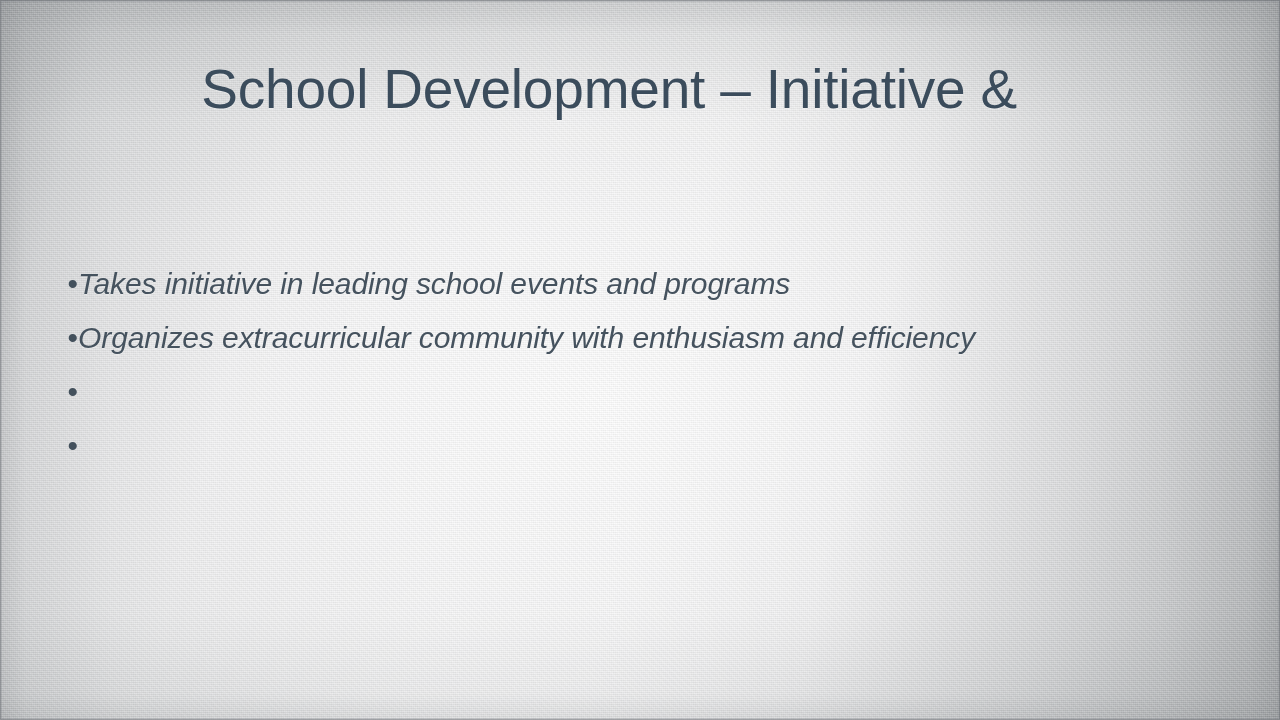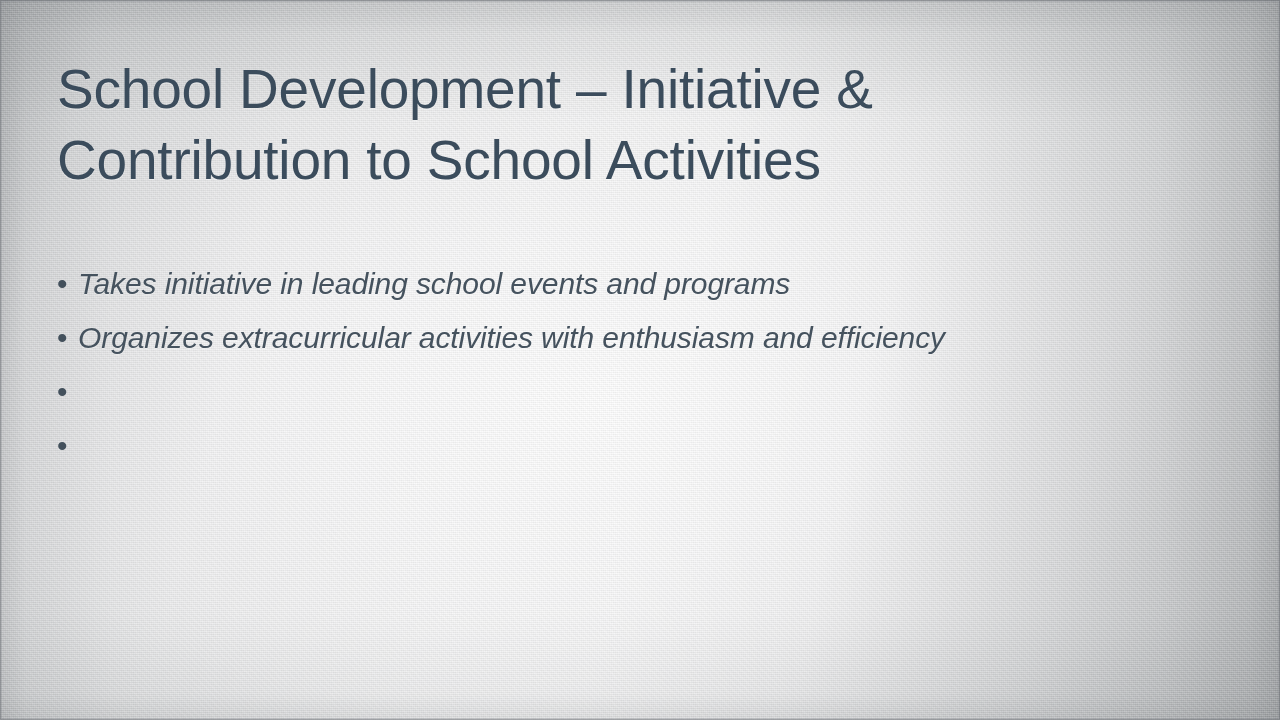--- a/index.html
+++ b/index.html
@@ -95,20 +95,21 @@
     border: 1px solid rgba(108,112,116,0.55);
     box-shadow: inset 0 0 0 1px rgba(140,144,148,0.30);
     pointer-events: none;
   }
 
   
 
   .content {
     position: absolute;
     inset: 0;
+    text-align: right;
   }
 
   .title-block {
     position: absolute;
     left: 57px;
     top: 54px;
     width: 960px;
   }
 
   .title-line {
@@ -162,33 +163,32 @@
   <div class="bg-sheen"></div>
   <div class="bg-vignette"></div>
   <div class="bg-edge-shade"></div>
   <div class="bg-texture"></div>
   <div class="bg-border"></div>
 
   <div class="content">
 
     <div class="title-block">
       <div class="title-line">School Development – Initiative &amp;</div>
-      <div class="title-line">Contribution to School Activities</div>
     </div>
 
     <div class="bullet-block">
 
       <div class="bullet-row">
         <span class="bullet-marker">•</span>
         <span class="bullet-text">Takes initiative in leading school events and programs</span>
       </div>
 
       <div class="bullet-row">
         <span class="bullet-marker">•</span>
-        <span class="bullet-text">Organizes extracurricular activities with enthusiasm and efficiency</span>
+        <span class="bullet-text">Organizes extracurricular community with enthusiasm and efficiency</span>
       </div>
 
       <div class="bullet-row">
         <span class="bullet-marker">•</span>
       </div>
 
       <div class="bullet-row">
         <span class="bullet-marker">•</span>
       </div>
 

